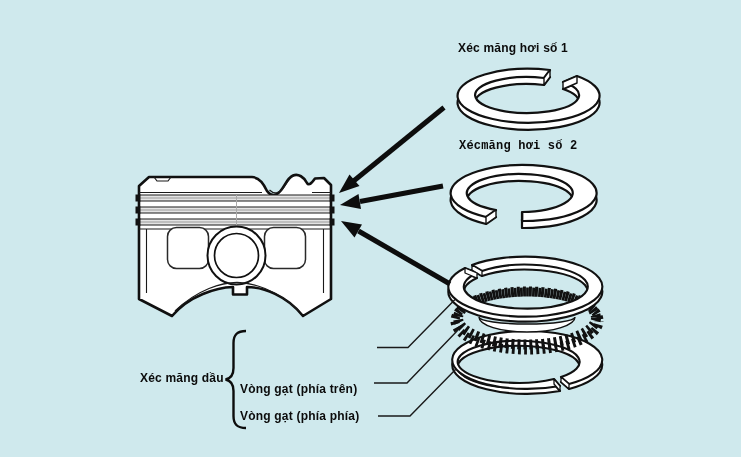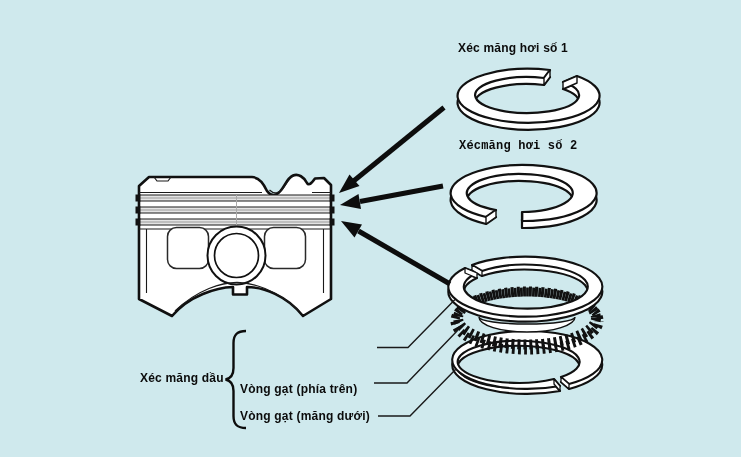--- a/index.html
+++ b/index.html
@@ -134,14 +134,14 @@
     <path d="M 246,331 C 237,331 233.5,335 233.5,343 L 233.5,368
              C 233.5,375.5 230.5,378.5 225.5,379.5
              C 230.5,380.5 233.5,383.5 233.5,391 L 233.5,416
              C 233.5,424 237,428 246,428" fill="none" stroke="#0d0d0d" stroke-width="2.4"></path>
   </svg>
 
   <div class="lbl lbl-ring1">Xéc măng hơi số 1</div>
   <div class="lbl lbl-ring2">Xécmăng hơi số 2</div>
   <div class="lbl lbl-group">Xéc măng dầu</div>
   <div class="lbl lbl-top">Vòng gạt (phía trên)</div>
-  <div class="lbl lbl-bot">Vòng gạt (măng dưới)</div>
+  <div class="lbl lbl-bot">Vòng gạt (phía phía)</div>
 </div>
 
 </body></html>

